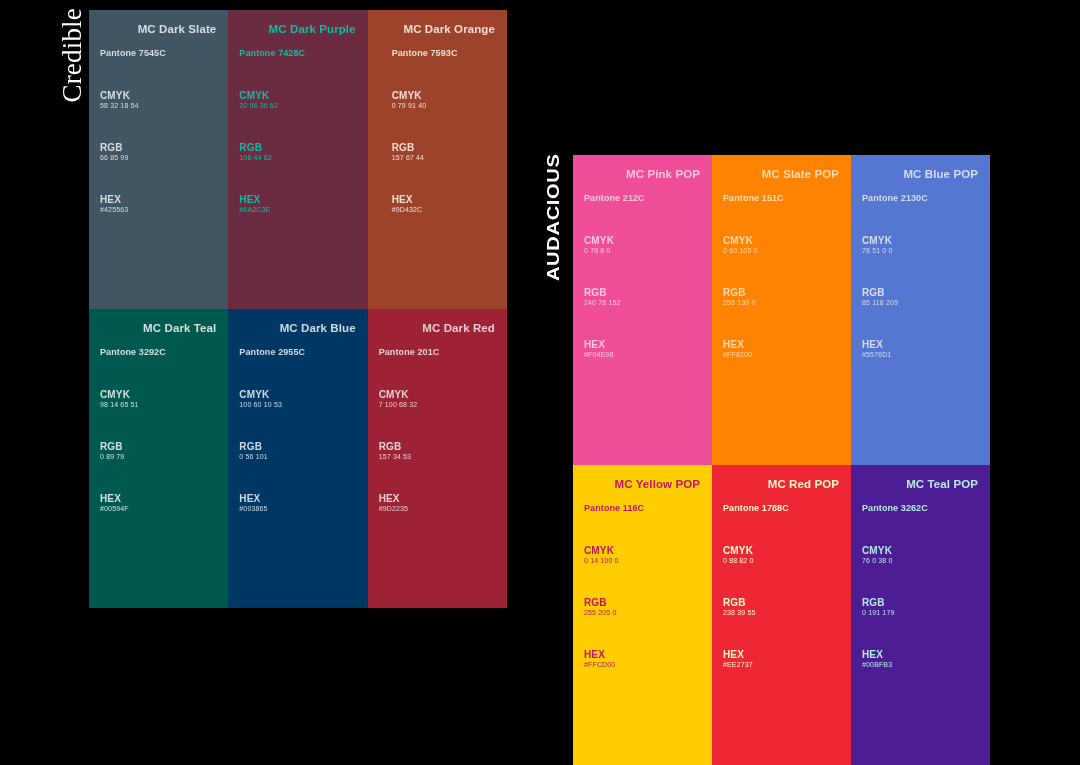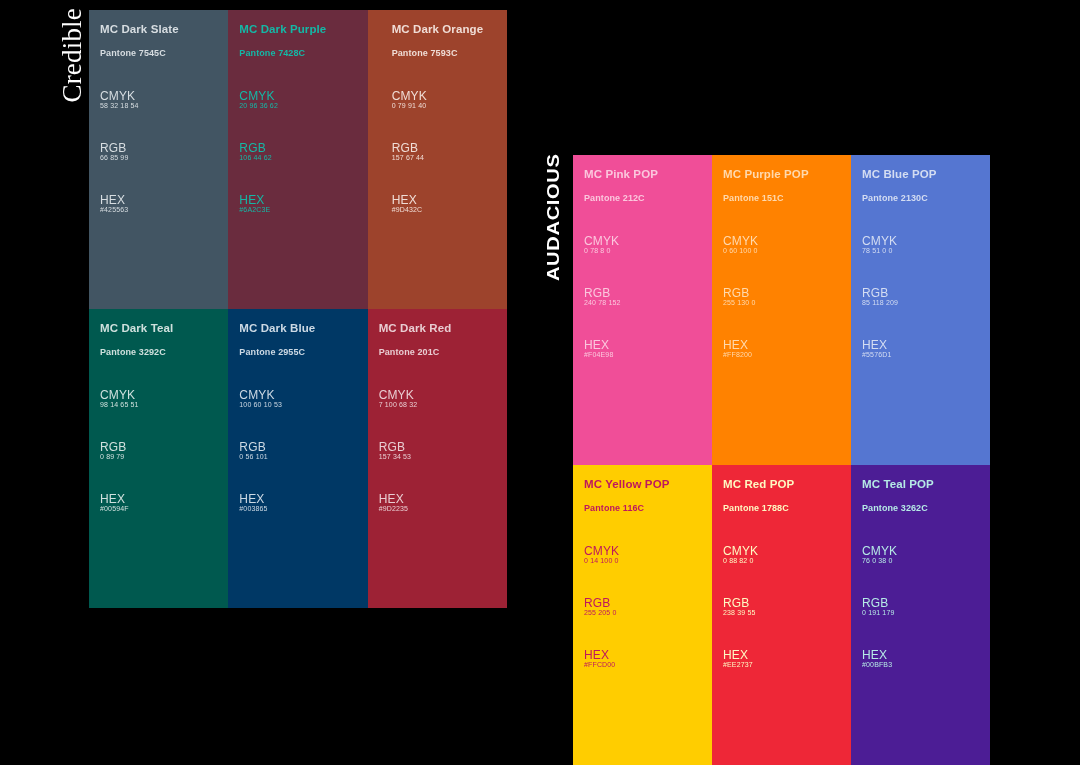--- a/index.html
+++ b/index.html
@@ -53,32 +53,33 @@
     position: relative;
     padding: 13px 12px 0 11px;
     overflow: hidden;
   }
   .sw-name {
     font-size: 11.5px;
     font-weight: bold;
     line-height: 13px;
     margin-bottom: 12px;
     letter-spacing: 0.1px;
+    text-align: right;
   }
   .sw-pantone {
     font-size: 9px;
     font-weight: bold;
     line-height: 11px;
     margin-bottom: 11px;
     letter-spacing: 0.1px;
   }
   .sw-field { margin-bottom: 10px; }
   .sw-field-label {
-    font-size: 12px;
-    font-weight: normal;
+    font-size: 10px;
+    font-weight: bold;
     line-height: 10px;
     letter-spacing: 0.15px;
     margin-top: 32px;
   }
   .sw-field-value {
     font-size: 7px;
     line-height: 10px;
     letter-spacing: 0.15px;
   }
 </style>
@@ -204,21 +205,21 @@
           <div class="sw-field">
             <div class="sw-field-label">RGB</div>
             <div class="sw-field-value">240 78 152</div>
           </div>
           <div class="sw-field">
             <div class="sw-field-label">HEX</div>
             <div class="sw-field-value">#F04E98</div>
           </div>
         </div>
         <div class="swatch" style="background: rgb(255, 130, 0); color: rgb(255, 217, 173);">
-          <div class="sw-name">MC Purple POP</div>
+          <div class="sw-name">MC Slate POP</div>
           <div class="sw-pantone">Pantone 151C</div>
           <div class="sw-field">
             <div class="sw-field-label">CMYK</div>
             <div class="sw-field-value">0 60 100 0</div>
           </div>
           <div class="sw-field">
             <div class="sw-field-label">RGB</div>
             <div class="sw-field-value">255 130 0</div>
           </div>
           <div class="sw-field">

